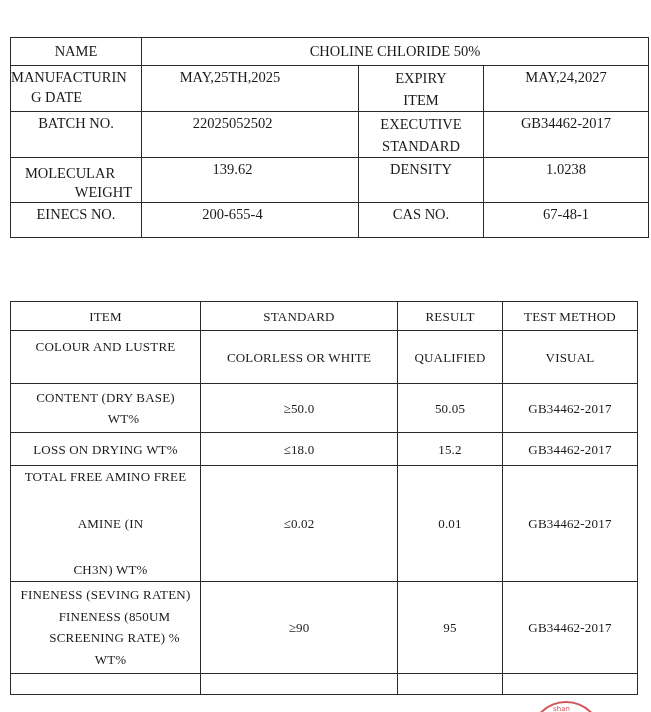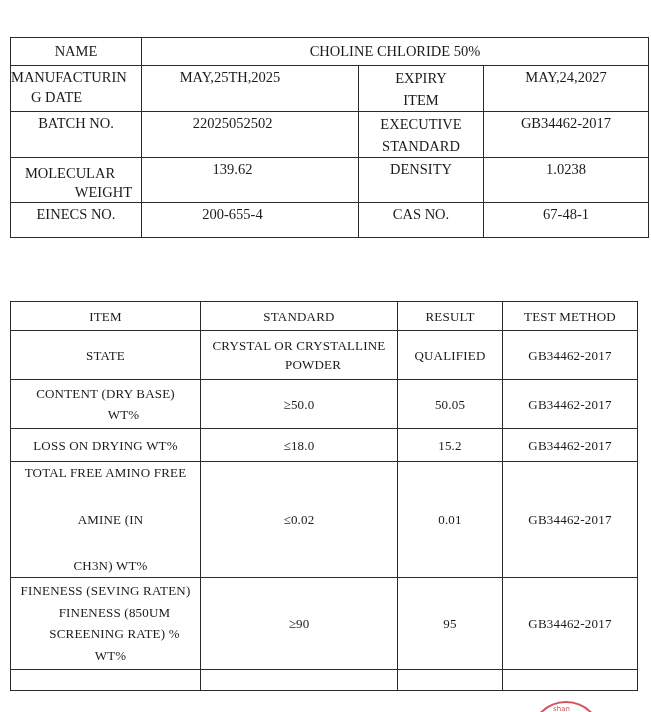--- a/index.html
+++ b/index.html
@@ -201,30 +201,29 @@
     <col style="width:135px">
   </colgroup>
   <tbody>
       <tr class="h">
     <td>ITEM</td>
     <td>STANDARD</td>
     <td>RESULT</td>
     <td>TEST METHOD</td>
   </tr>
 
-
-  <tr class="r-state">
-    <td>STATE</td>
-    <td class="std-2line">
-      <span class="l1">CRYSTAL OR CRYSTALLINE</span>
-      <span class="l2">POWDER</span>
-    </td>
+  <tr class="r-colour">
+    <td class="item-cell">
+      <span>COLOUR AND LUSTRE</span>
+    </td>
+    <td>COLORLESS OR WHITE</td>
     <td>QUALIFIED</td>
-    <td>GB34462-2017</td>
-  </tr>
+    <td>VISUAL</td>
+  </tr>
+
 
   <tr class="r-content">
     <td class="ml content-item">
       <span class="l1">CONTENT (DRY BASE)</span>
       <span class="l2">WT%</span>
     </td>
     <td>≥50.0</td>
     <td>50.05</td>
     <td>GB34462-2017</td>
   </tr>

